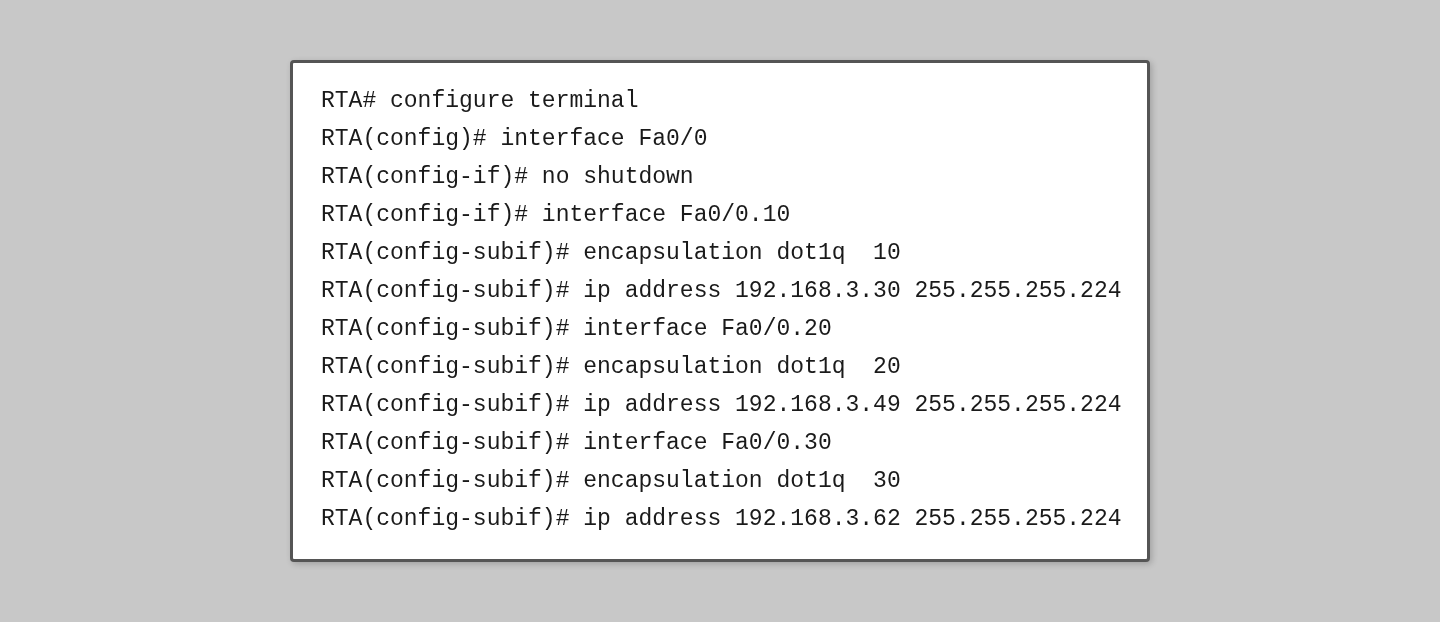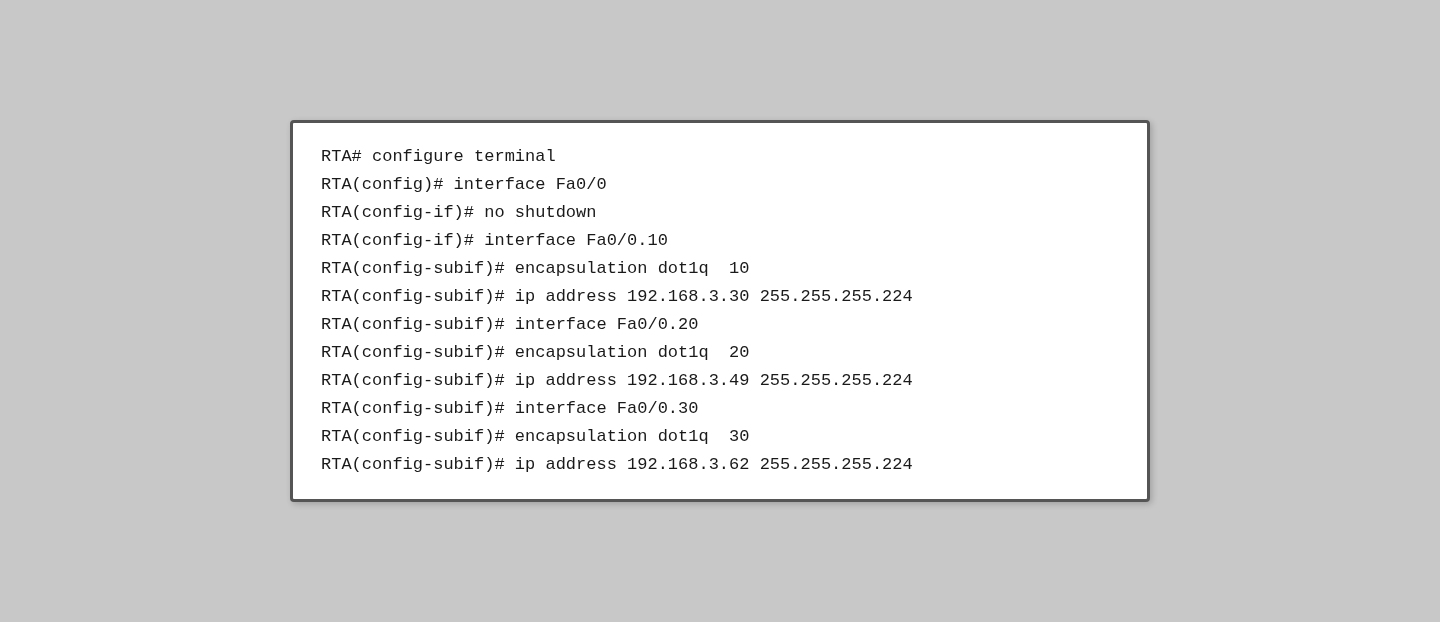--- a/index.html
+++ b/index.html
@@ -23,21 +23,21 @@
       border: 3px solid #555555;
       border-radius: 4px;
       padding: 20px 28px;
       width: 860px;
       position: relative;
       box-shadow: 2px 2px 6px rgba(0,0,0,0.2);
     }
 
     .terminal-text {
       font-family: 'Courier New', Courier, monospace;
-      font-size: 17px;
+      font-size: 23px;
       line-height: 1.65;
       color: #1a1a1a;
       white-space: pre;
     }
 
     .watermark {
       position: absolute;
       top: 50%;
       right: -10px;
       transform: translateY(-50%);

